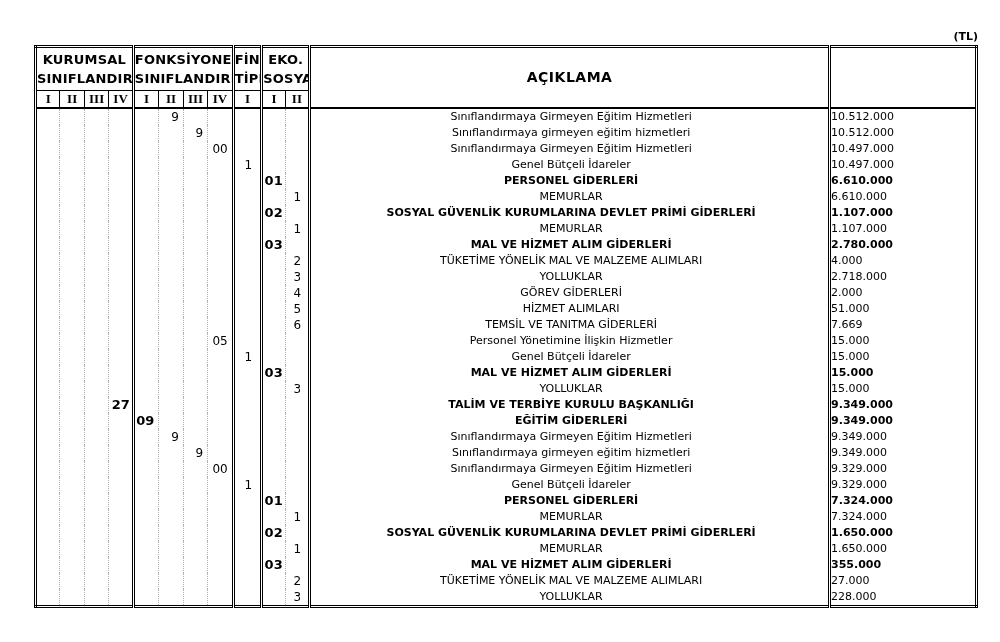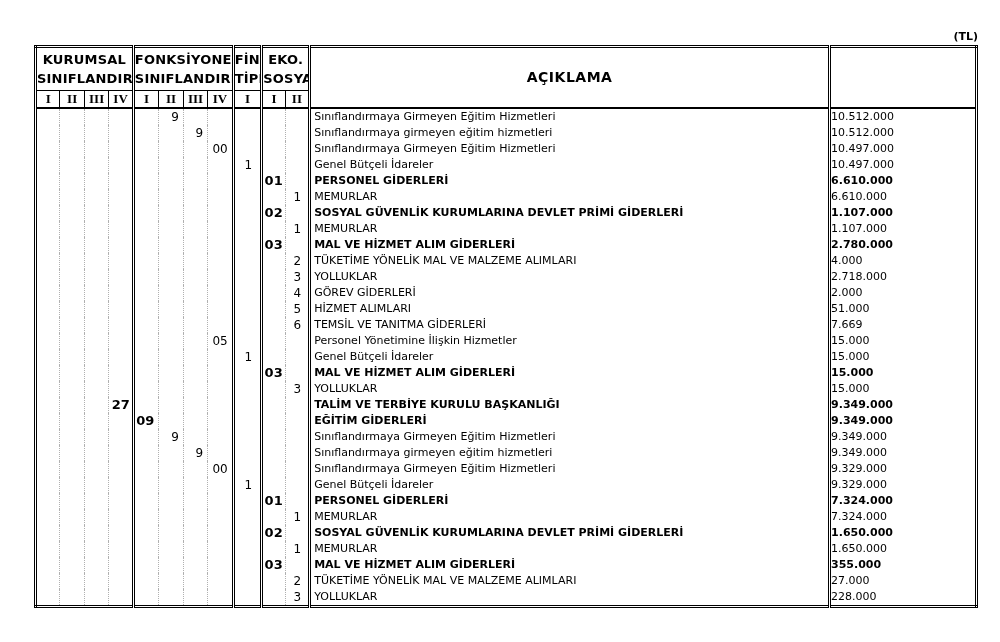--- a/index.html
+++ b/index.html
@@ -30,21 +30,21 @@
   }
   
   tbody td{height:16px;font-size:11px;line-height:16px;}
   tbody td.code{font-size:12px;text-align:right;}
   tbody td.pk{padding-right:4px;}
   tbody td.pk4{padding-right:2px;}
   tbody td.pf{padding-right:4px;}
   tbody td.pfin{padding-right:8px;}
   tbody td.pe1{padding-right:2px;}
   tbody td.pe2{padding-right:7px;}
-  tbody td.desc{text-align:left;padding-left:3px;}
+  tbody td.desc{text-align:center;padding-left:3px;}
   tbody td.amount{text-align:left;padding-right:4px;}
   tr.bold-row td{font-weight:bold;}
   tr.bold-row td.code{font-size:13px;}
   tr.bold-row td.desc,tr.bold-row td.amount{font-size:11px;}
 </style>
 </head>
 <body>
 
 <div class="page">
 

